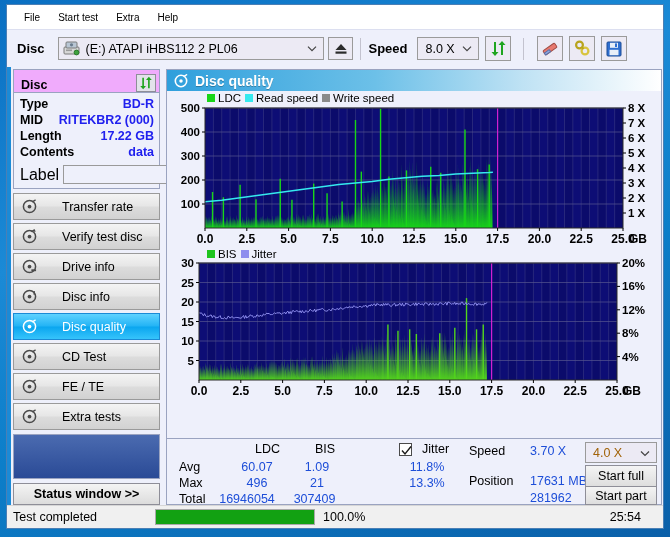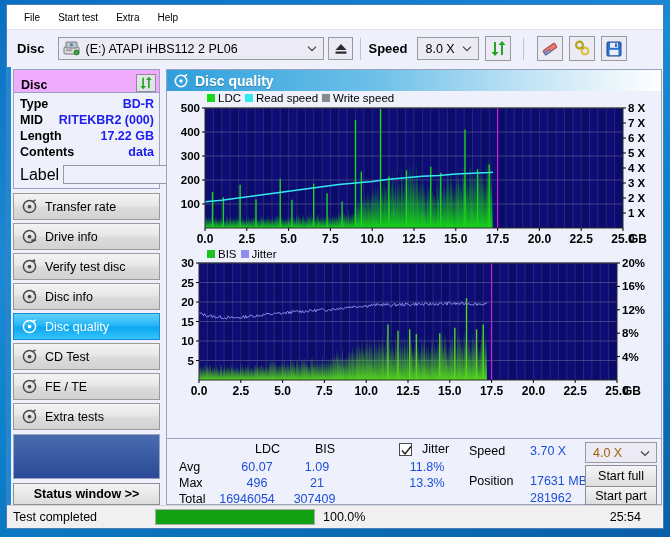--- a/index.html
+++ b/index.html
@@ -61,21 +61,21 @@
   .disc-rows{padding:3px 5px 4px 6px;}
   .drow{display:flex;justify-content:space-between;align-items:center;height:16px;font-size:12.5px;font-weight:bold;}
   .dk{color:#000;}
   .dv{color:#2020ee;}
   .labelrow{display:flex;align-items:flex-end;margin-top:3px;gap:4px;}
   .labelrow .dk{flex:0 0 auto;}
   .label-input{flex:1 1 auto;height:19px;background:#eef0fb;border:1px solid #9a9a9a;box-sizing:border-box;}
   .cd-btn{width:23px;height:21px;background:#e2e2ea;border:1px solid #8e8e98;box-sizing:border-box;display:flex;align-items:center;justify-content:center;}
   .navlist{margin-top:4px;display:flex;flex-direction:column;gap:3px;}
   .navitem{
-    height:27px;display:flex;align-items:center;gap:8px;padding-left:8px;
+    height:27px;display:flex;align-items:center;gap:25px;padding-left:8px;
     background:linear-gradient(to bottom,#f4f4f4 0%,#e6e6e6 48%,#dcdcdc 52%,#d2d2d2 100%);
     border:1px solid #9a9a9a;box-sizing:border-box;font-size:12.5px;color:#000;
   }
   .navitem.sel{
     background:linear-gradient(to bottom,#5fd2ff 0%,#23b4f5 48%,#0aa6ef 52%,#36c4fb 100%);
     border:1px solid #1b8ad6;color:#ffffff;
   }
   .navfill{flex:1 1 auto;margin-top:4px;border:1px solid #9aa3c0;background:linear-gradient(to bottom,#4b6bb0,#2a4a96);}
   .statusbtn{
     margin-top:4px;height:22px;flex:0 0 22px;
@@ -253,31 +253,31 @@
                 <circle cx="8" cy="8" r="6.5" fill="none" stroke="#4a4a4a" stroke-width="1.6"></circle>
                 <circle cx="8" cy="8" r="2" fill="#4a4a4a"></circle>
                 <line x1="11" y1="3" x2="14.5" y2="1" stroke="#4a4a4a" stroke-width="1.4"></line>
               </svg>
           <span>Transfer rate</span>
         </div>
         <div class="navitem">
           <svg width="15" height="15" viewBox="0 0 16 16">
                 <circle cx="8" cy="8" r="6.5" fill="none" stroke="#4a4a4a" stroke-width="1.6"></circle>
                 <circle cx="8" cy="8" r="2" fill="#4a4a4a"></circle>
-                <rect x="10" y="11" width="5" height="2" fill="#4a4a4a"></rect>
-              </svg>
-          <span>Drive info</span>
+                <path d="M10 3 L13 1 L14 3" fill="none" stroke="#4a4a4a" stroke-width="1.4"></path>
+              </svg>
+          <span>Verify test disc</span>
         </div>
         <div class="navitem">
           <svg width="15" height="15" viewBox="0 0 16 16">
                 <circle cx="8" cy="8" r="6.5" fill="none" stroke="#4a4a4a" stroke-width="1.6"></circle>
                 <circle cx="8" cy="8" r="2" fill="#4a4a4a"></circle>
-                <path d="M10 3 L13 1 L14 3" fill="none" stroke="#4a4a4a" stroke-width="1.4"></path>
-              </svg>
-          <span>Verify test disc</span>
+                <rect x="10" y="11" width="5" height="2" fill="#4a4a4a"></rect>
+              </svg>
+          <span>Drive info</span>
         </div>
         <div class="navitem">
           <svg width="15" height="15" viewBox="0 0 16 16">
                 <circle cx="8" cy="8" r="6.5" fill="none" stroke="#4a4a4a" stroke-width="1.6"></circle>
                 <circle cx="8" cy="8" r="2" fill="#4a4a4a"></circle>
                 <line x1="13" y1="2" x2="13" y2="6" stroke="#4a4a4a" stroke-width="1.4"></line>
               </svg>
           <span>Disc info</span>
         </div>
         <div class="navitem sel">

